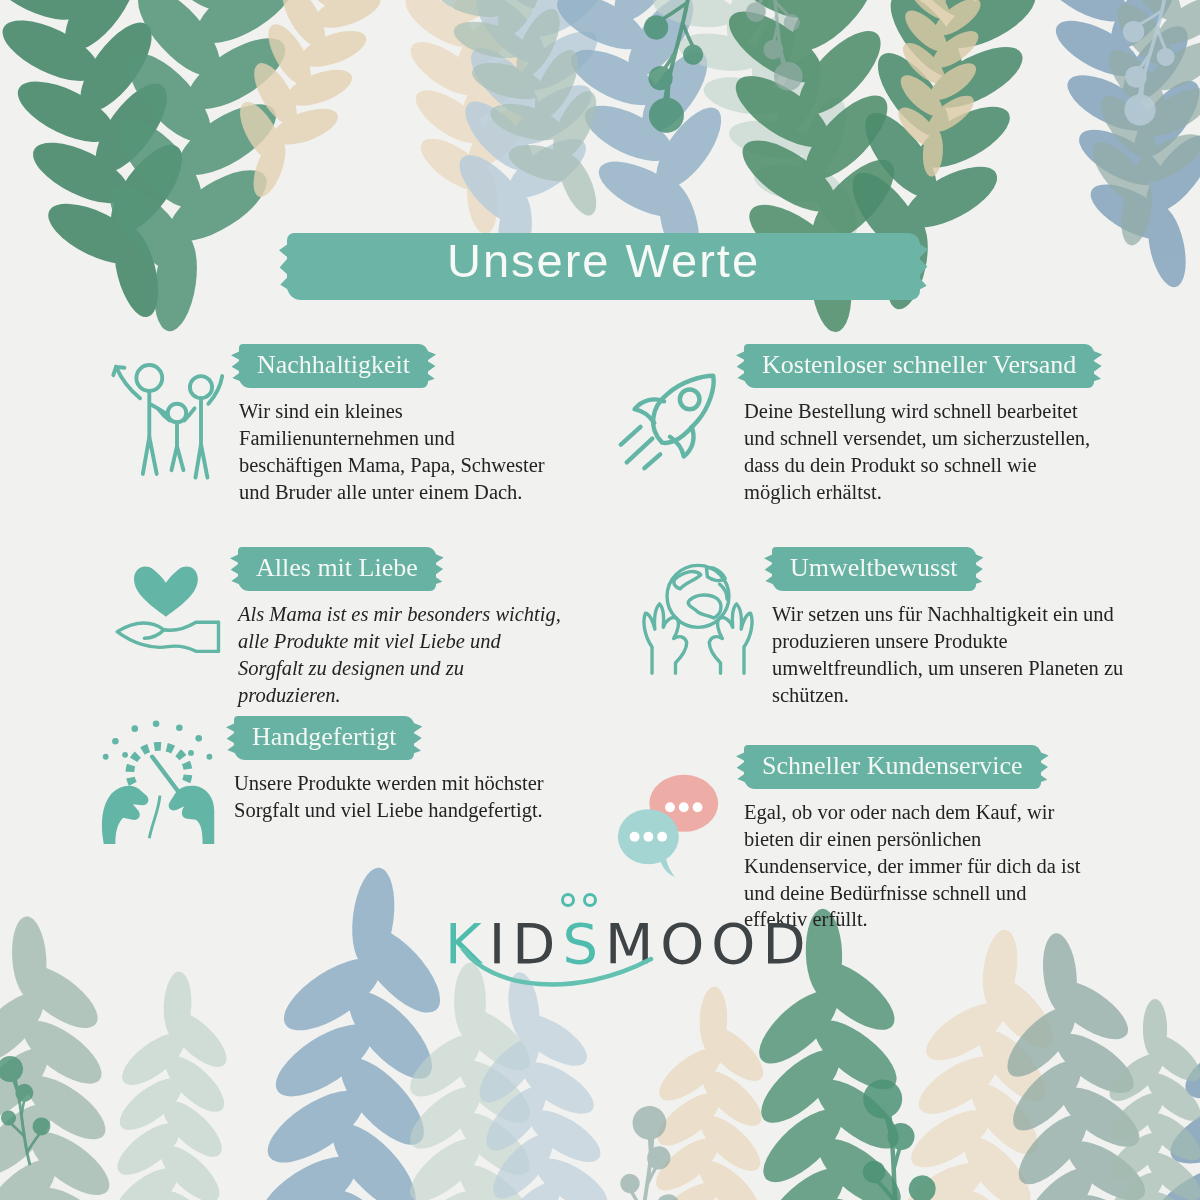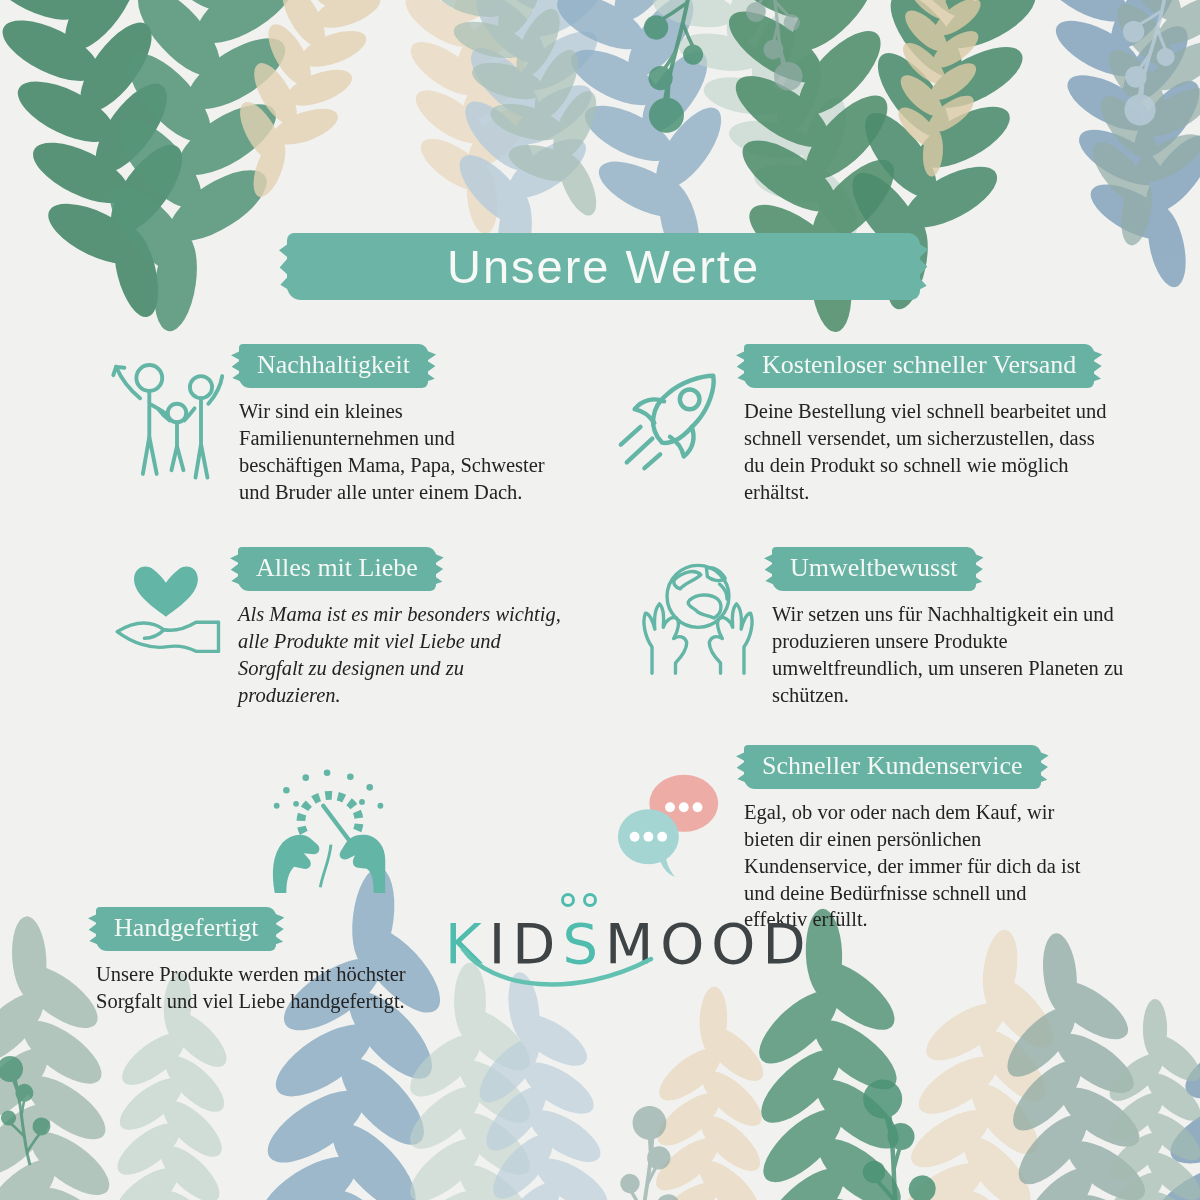--- a/index.html
+++ b/index.html
@@ -9,21 +9,21 @@
     font-family:"Liberation Serif","DejaVu Serif",serif;
   }
   #decor{position:absolute;left:0;top:0;width:1200px;height:1200px;z-index:0;}
 
   
   .title-banner{
     position:absolute;left:287px;top:233px;width:633px;height:67px;z-index:2;
     background:#6cb5a6;color:#f6f9f6;
     font-family:"Liberation Sans","DejaVu Sans",sans-serif;
     font-size:47px;letter-spacing:2px;
-    display:flex;align-items:center;justify-content:center;
+    display:flex;align-items:flex-start;justify-content:center;
     border-radius:7px 12px 9px 14px;
   }
   .brush::before,.brush::after{
     content:"";position:absolute;top:12%;width:13px;height:76%;background:inherit;
   }
   .brush::before{left:-8px;clip-path:polygon(100% 0,0 18%,70% 33%,5% 52%,75% 68%,10% 86%,100% 100%);}
   .brush::after{right:-8px;clip-path:polygon(0 0,100% 16%,30% 34%,95% 50%,25% 70%,90% 88%,0 100%);}
 
   
   .section{position:absolute;z-index:2;display:flex;gap:12px;}
@@ -32,21 +32,21 @@
   .banner{
     position:relative;display:inline-block;background:#68b2a3;color:#f4f8f5;
     font-size:26px;line-height:1;padding:8px 18px 10px;margin:0 0 10px 0;
     border-radius:4px 9px 6px 11px;font-weight:400;
   }
   .text{font-size:20.5px;line-height:1.31;color:#232323;margin:0;}
   .s1{left:103px;top:344px;width:460px;}
   .s2{left:608px;top:344px;width:500px;}
   .s3{left:103px;top:547px;width:460px;gap:11px;}
   .s4{left:636px;top:547px;width:500px;}
-  .s5{left:96px;top:765px;width:467px;flex-direction:column;}
+  .s5{left:96px;top:716px;width:467px;}
   .s6{left:608px;top:745px;width:500px;}
   .s1 .text{max-width:336px;}
   .s2 .text{max-width:372px;}
   .s3 .text{max-width:336px;font-style:italic;}
   .s4 .text{max-width:352px;}
   .s5 .text{max-width:336px;}
   .s6 .text{max-width:346px;}
   .icon-pad-a{margin-top:6px;}
   .icon-pad-b{margin-top:18px;}
 
@@ -480,21 +480,21 @@
     <svg width="118" height="118" viewBox="0 0 120 120" fill="none" stroke="#63b5a5" stroke-width="4.5" stroke-linecap="round" stroke-linejoin="round">
       <path d="M52,82 C38,68 40,46 58,32 C72,20 92,14 104,14 C106,26 100,46 88,60 C74,76 64,84 52,82 Z"></path>
       <circle cx="80" cy="38" r="10"></circle>
       <path d="M54,40 C44,36 32,38 24,48 C34,50 40,56 44,62"></path>
       <path d="M82,66 C86,76 84,88 74,96 C72,86 66,80 60,76"></path>
       <path d="M10,84 L30,66 M16,102 L42,78 M34,108 L50,94"></path>
     </svg>
   </div>
   <div class="sec-content">
     <div class="banner brush"><span>Kostenloser schneller Versand</span></div>
-    <p class="text">Deine Bestellung viel schnell bearbeitet und schnell versendet, um sicherzustellen, dass du dein Produkt so schnell wie möglich erhältst.</p>
+    <p class="text">Deine Bestellung wird schnell bearbeitet und schnell versendet, um sicherzustellen, dass du dein Produkt so schnell wie möglich erhältst.</p>
   </div>
 </div>
 
 <div class="section s3">
   <div class="sec-icon icon-pad-a">
     <svg width="122" height="116" viewBox="0 0 130 120" fill="none" stroke-linecap="round" stroke-linejoin="round">
       <path d="M66,66 C46,52 32,40 32,26 C32,13 45,9 53,16 C58,20 63,25 66,30 C69,25 74,20 79,16 C87,9 100,13 100,26 C100,40 86,52 66,66 Z" fill="#63b5a5" stroke="none"></path>
       <g stroke="#63b5a5" stroke-width="3.6">
         <path d="M122,72 L98,72 C88,78 76,82 64,80 C50,70 34,70 14,82 C30,94 50,101 68,98 C80,96 90,99 98,103 L122,103"></path>
         <path d="M122,72 L122,103"></path>

